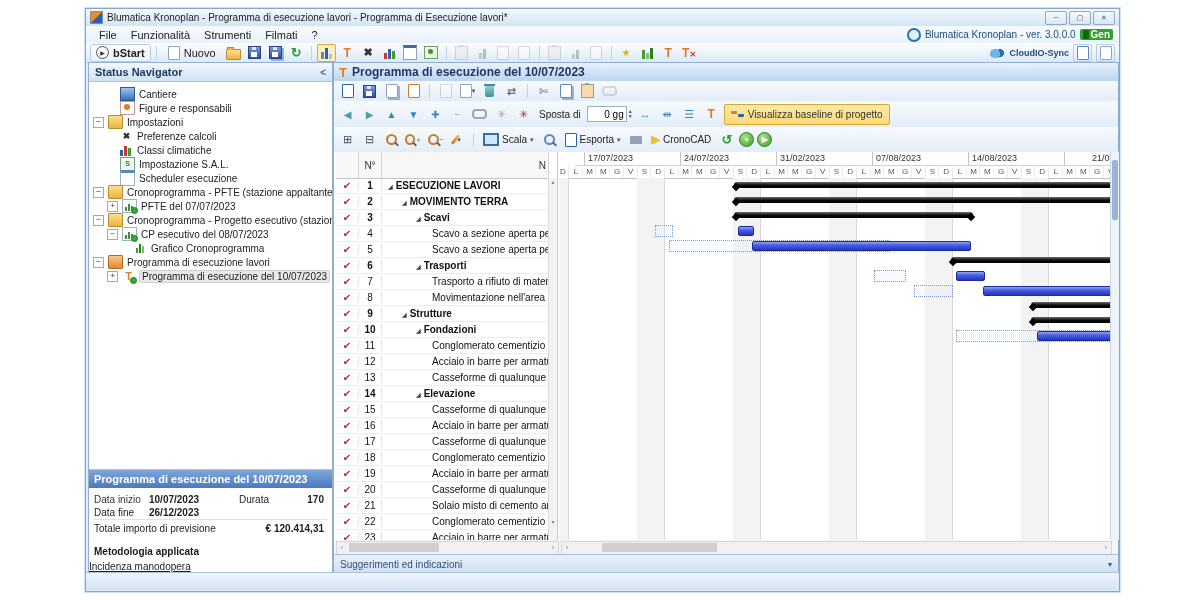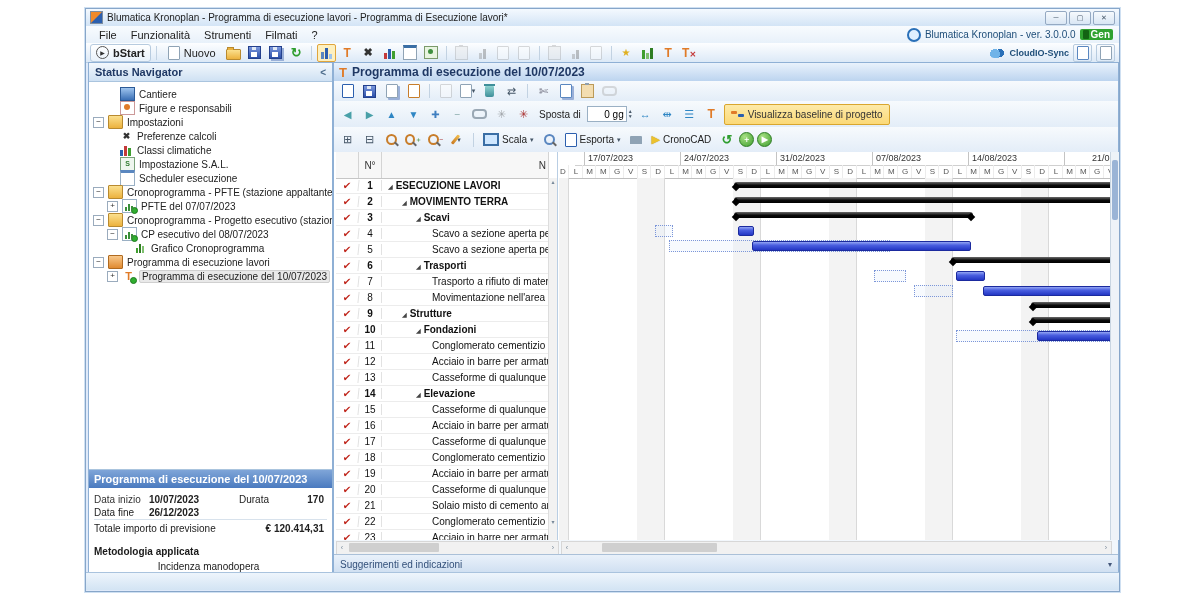--- a/index.html
+++ b/index.html
@@ -379,21 +379,21 @@
       <div class="abs" style="left:5px;top:24px;" class_="inf"><span class="inf-label">Data inizio</span></div>
       <div class="abs" style="left:60px;top:24px;font-weight:bold;">10/07/2023</div>
       <div class="abs" style="left:150px;top:24px;">Durata</div>
       <div class="abs" style="right:8px;top:24px;font-weight:bold;">170</div>
       <div class="abs" style="left:5px;top:37px;">Data fine</div>
       <div class="abs" style="left:60px;top:37px;font-weight:bold;">26/12/2023</div>
       <div class="abs" style="left:5px;right:5px;top:49px;border-top:1px solid #d8e2ec;"></div>
       <div class="abs" style="left:5px;top:53px;">Totale importo di previsione</div>
       <div class="abs" style="right:8px;top:53px;font-weight:bold;">€ 120.414,31</div>
       <div class="abs" style="left:5px;top:76px;font-weight:bold;color:#1a1a1a;">Metodologia applicata</div>
-      <div class="abs" style="left:0;right:4px;top:91px;text-align:center;">Incidenza manodopera</div>
+      <div class="abs" style="left:0;right:4px;top:91px;text-decoration:underline;">Incidenza manodopera</div>
     </div>
   </div>
 
   <div class="abs" id="main">
     <div class="abs" id="main-head">
       <b style="color:#e07b28;font-size:13px;">T</b>
       <span>Programma di esecuzione del 10/07/2023</span>
     </div>
 
     <div class="abs mtb" id="mtb1">

